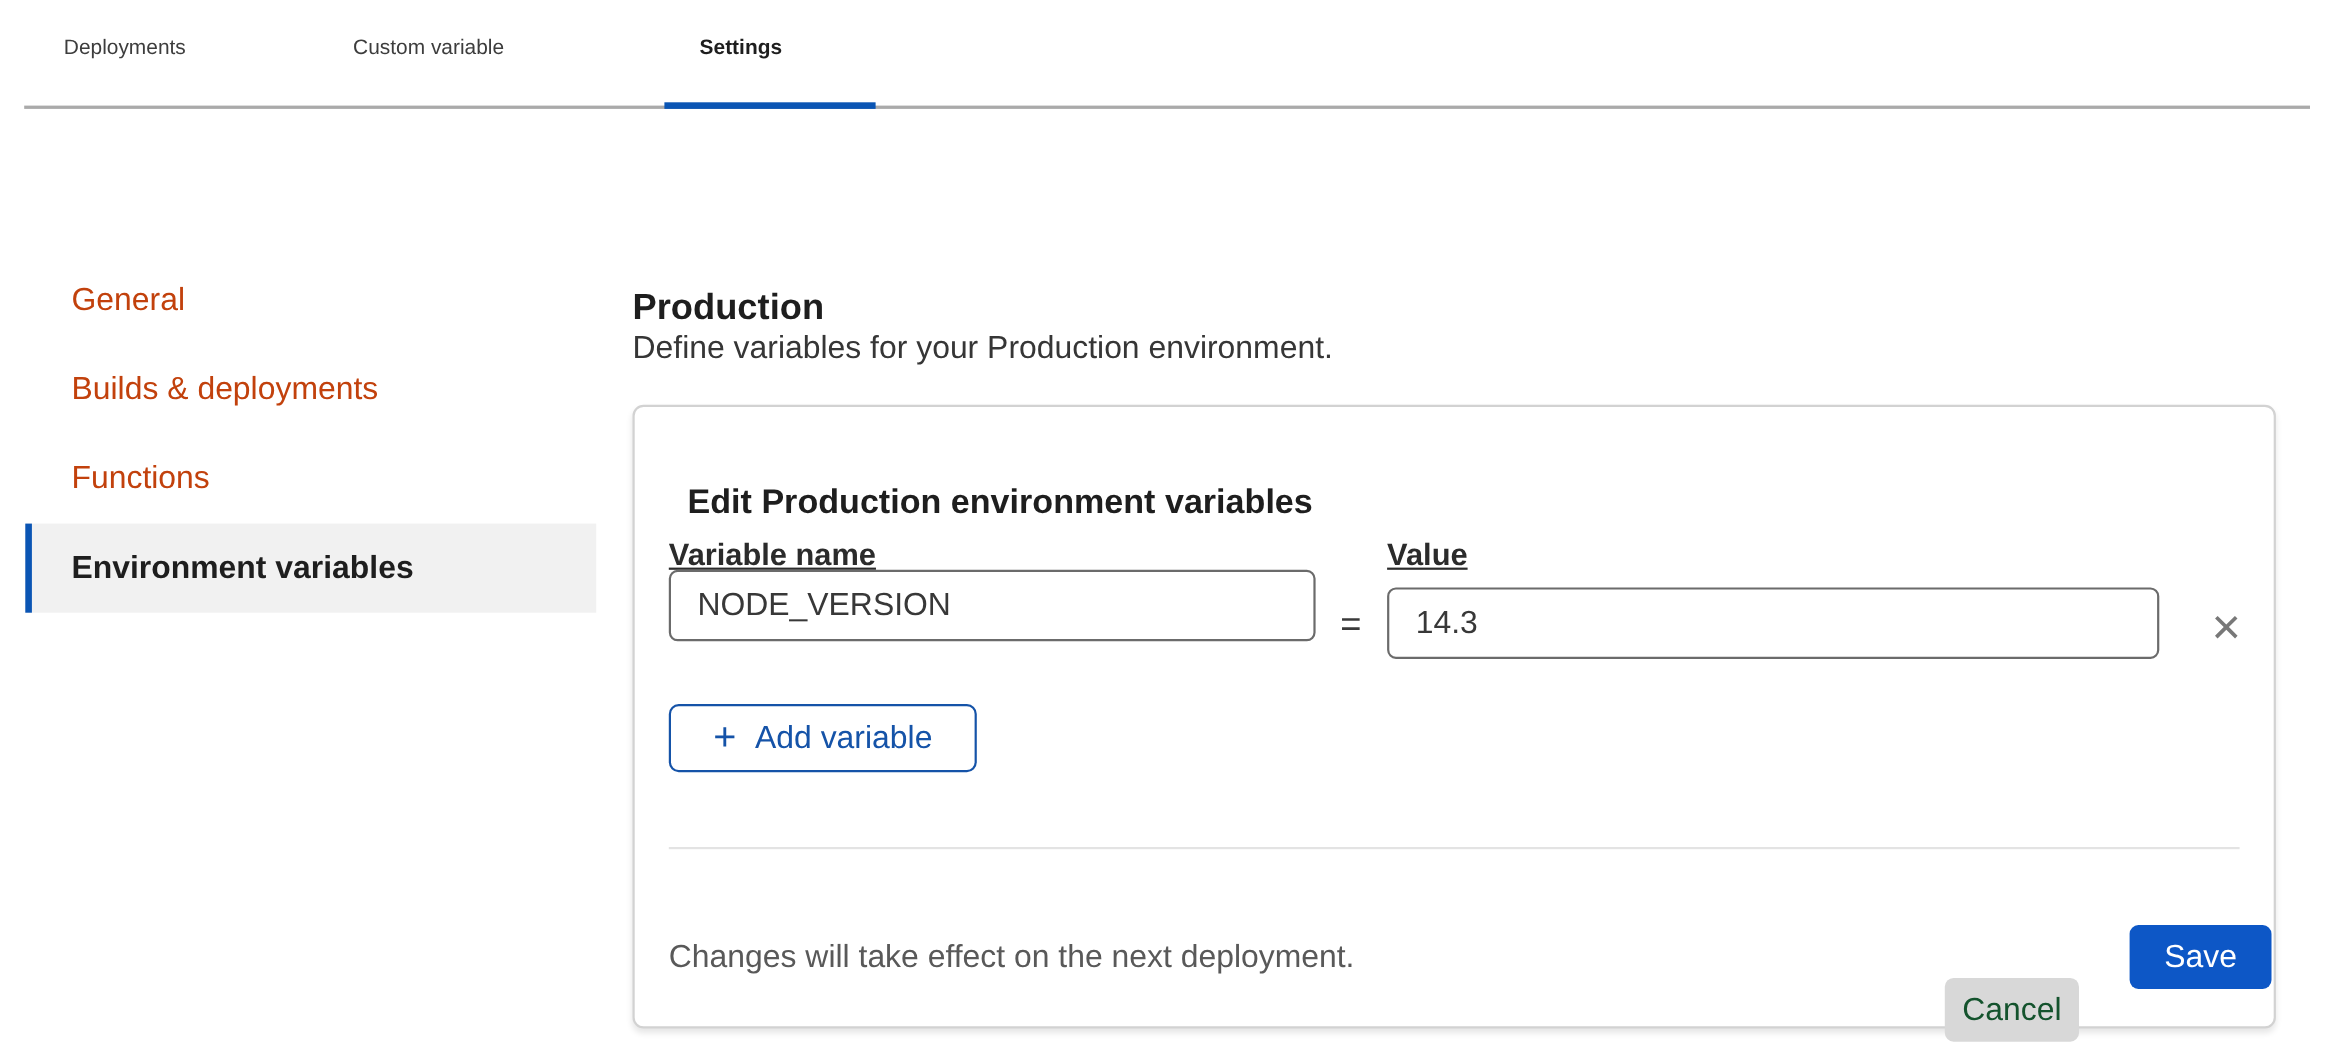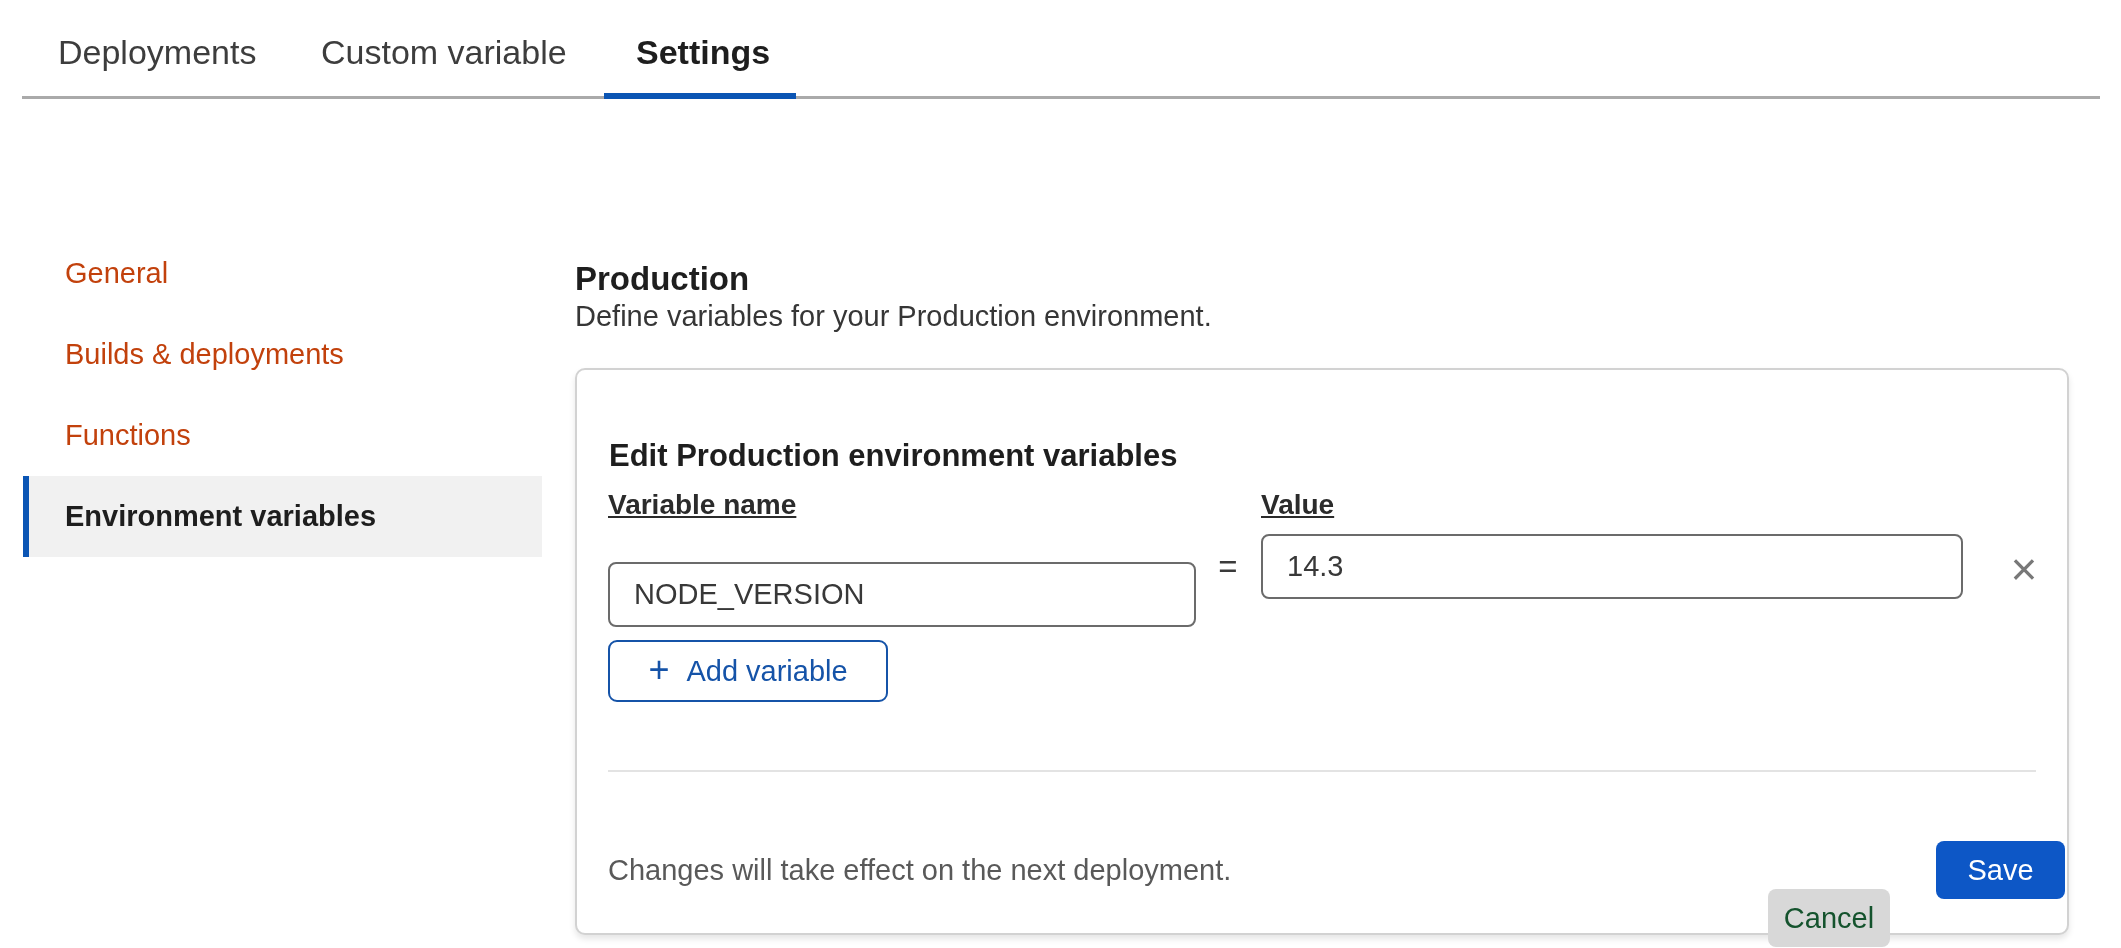--- a/index.html
+++ b/index.html
@@ -15,21 +15,21 @@
     --text-body:#363636;
     --text-muted:#595959;
   }
   *{box-sizing:border-box;}
   html,body{margin:0;padding:0;background:#ffffff;}
   body{font-family:"Liberation Sans", sans-serif; -webkit-font-smoothing:antialiased;}
   .canvas{position:relative;width:2121px;height:948px;background:#ffffff;overflow:hidden;}
 
   
   .tabbar{position:absolute;top:0;left:0;width:2121px;height:100px;background:#ffffff;}
-  .tab{position:absolute;top:33px;font-size:34px;color:#3d3d3d;cursor:pointer;white-space:nowrap;text-align:right;}
+  .tab{position:absolute;top:33px;font-size:19px;color:#3d3d3d;cursor:pointer;white-space:nowrap;text-align:right;}
   .tab.active{font-weight:bold;color:var(--text-dark);}
   .tab-deployments{left:58px;}
   .tab-custom-domains{left:321px;}
   .tab-settings{left:636px;}
   .tabbar-divider{position:absolute;top:96px;left:22px;width:2078px;height:3px;background:var(--tab-divider-grey);}
   .tab-underline{position:absolute;top:93px;left:604px;width:192px;height:6px;background:var(--accent-blue);}
 
   
   .sidebar{position:absolute;left:23px;top:233px;width:519px;}
   .side-item{position:relative;height:81px;display:flex;align-items:center;padding-left:36px;
@@ -38,30 +38,30 @@
                     font-weight:bold;color:var(--text-dark);}
 
   
   .main-title{position:absolute;left:575px;top:238px;font-size:33px;font-weight:bold;color:var(--text-dark);}
   .main-subtitle{position:absolute;left:575px;top:300px;font-size:29px;color:var(--text-body);}
 
   
   .card{position:absolute;left:575px;top:368px;width:1494px;height:567px;background:#ffffff;
         border:2px solid var(--card-border-grey);border-radius:10px;
         box-shadow:0 4px 6px rgba(0,0,0,0.10);}
-  .card-title{position:absolute;left:32px;top:42px;font-size:31px;font-weight:bold;color:var(--text-dark);}
+  .card-title{position:absolute;left:48px;top:42px;font-size:31px;font-weight:bold;color:var(--text-dark);}
 
   .field-label{position:absolute;top:489px;font-size:28px;font-weight:bold;color:#2b2b2b;text-decoration:underline;}
   .label-name{left:608px;}
   .label-value{left:1261px;}
   
   .field{position:absolute;height:65px;border:2px solid var(--input-border-grey);border-radius:8px;
          font-family:"Liberation Sans", sans-serif;font-size:29px;color:#383838;padding:0 24px;
          background:#ffffff;outline:none;}
-  .field-name{left:608px;top:562px;width:588px;}
+  .field-name{left:608px;top:518px;width:588px;}
   .field-value{left:1261px;top:534px;width:702px;}
   .equals{position:absolute;left:1198px;top:534px;width:60px;height:65px;display:flex;align-items:center;
           justify-content:center;font-size:33px;color:#3a3a3a;}
   .remove-btn{position:absolute;left:1998px;top:543px;width:52px;height:52px;display:flex;align-items:center;
               justify-content:center;font-size:46px;font-weight:300;color:#787878;cursor:pointer;
               background:none;border:none;line-height:1;}
 
   .add-btn{position:absolute;left:608px;top:640px;width:280px;height:62px;display:flex;align-items:center;
            justify-content:center;gap:17px;background:#ffffff;border:2.5px solid var(--add-blue);
            border-radius:9px;color:var(--add-blue);font-family:"Liberation Sans", sans-serif;

